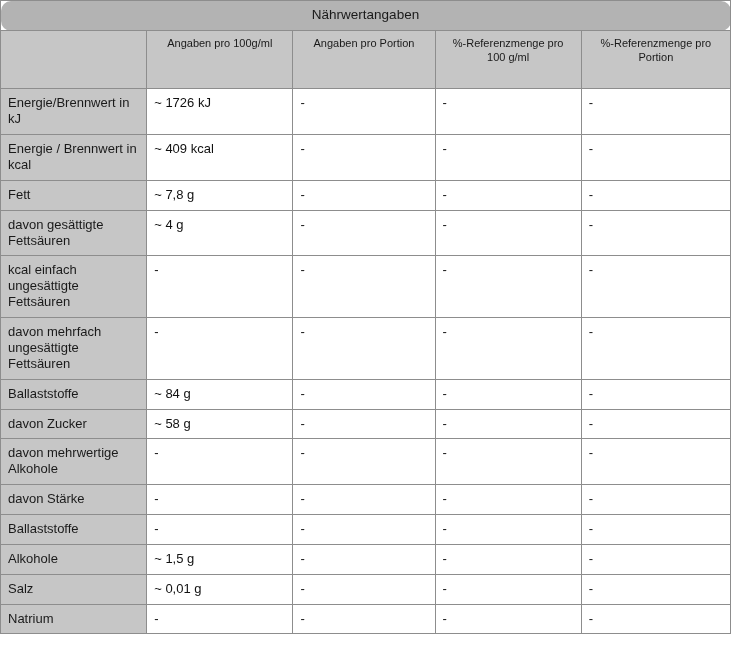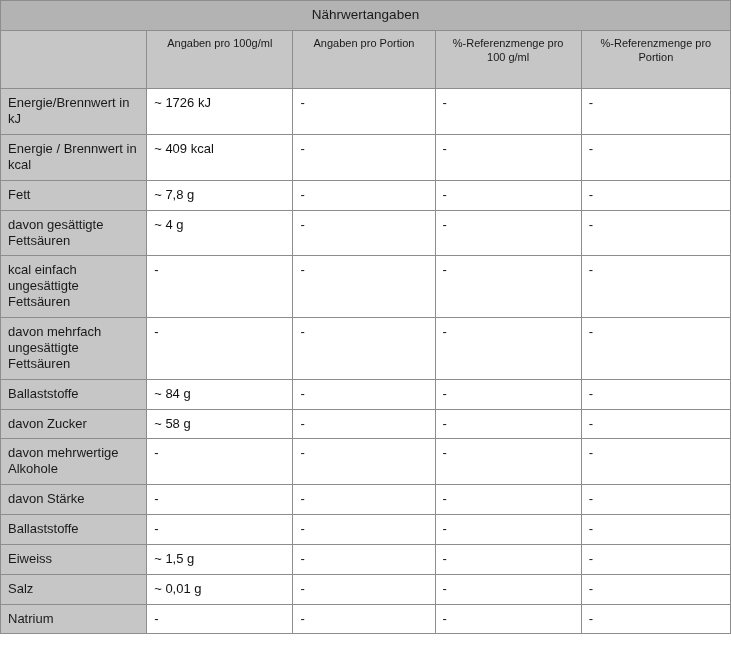--- a/index.html
+++ b/index.html
@@ -28,20 +28,21 @@
     font-weight: normal;
   }
   .title-cell {
     background: #b3b3b3;
     text-align: center;
     font-weight: bold;
     font-size: 13.5px;
     color: #1a1a1a;
     padding-top: 5px;
     padding-bottom: 6px;
+    border-radius: 10px;
   }
   .colheader {
     background: #c6c6c6;
     color: #1a1a1a;
     font-size: 11px;
     height: 44px;
     padding-top: 8px;
   }
   .rowlabel {
     background: #c6c6c6;
@@ -154,21 +155,21 @@
         <td class="value">-</td>
       </tr>
       <tr>
         <td class="rowlabel">Ballaststoffe</td>
         <td class="value">-</td>
         <td class="value">-</td>
         <td class="value">-</td>
         <td class="value">-</td>
       </tr>
       <tr>
-        <td class="rowlabel">Eiweiss</td>
+        <td class="rowlabel">Alkohole</td>
         <td class="value">~ 1,5 g</td>
         <td class="value">-</td>
         <td class="value">-</td>
         <td class="value">-</td>
       </tr>
       <tr>
         <td class="rowlabel">Salz</td>
         <td class="value">~ 0,01 g</td>
         <td class="value">-</td>
         <td class="value">-</td>

